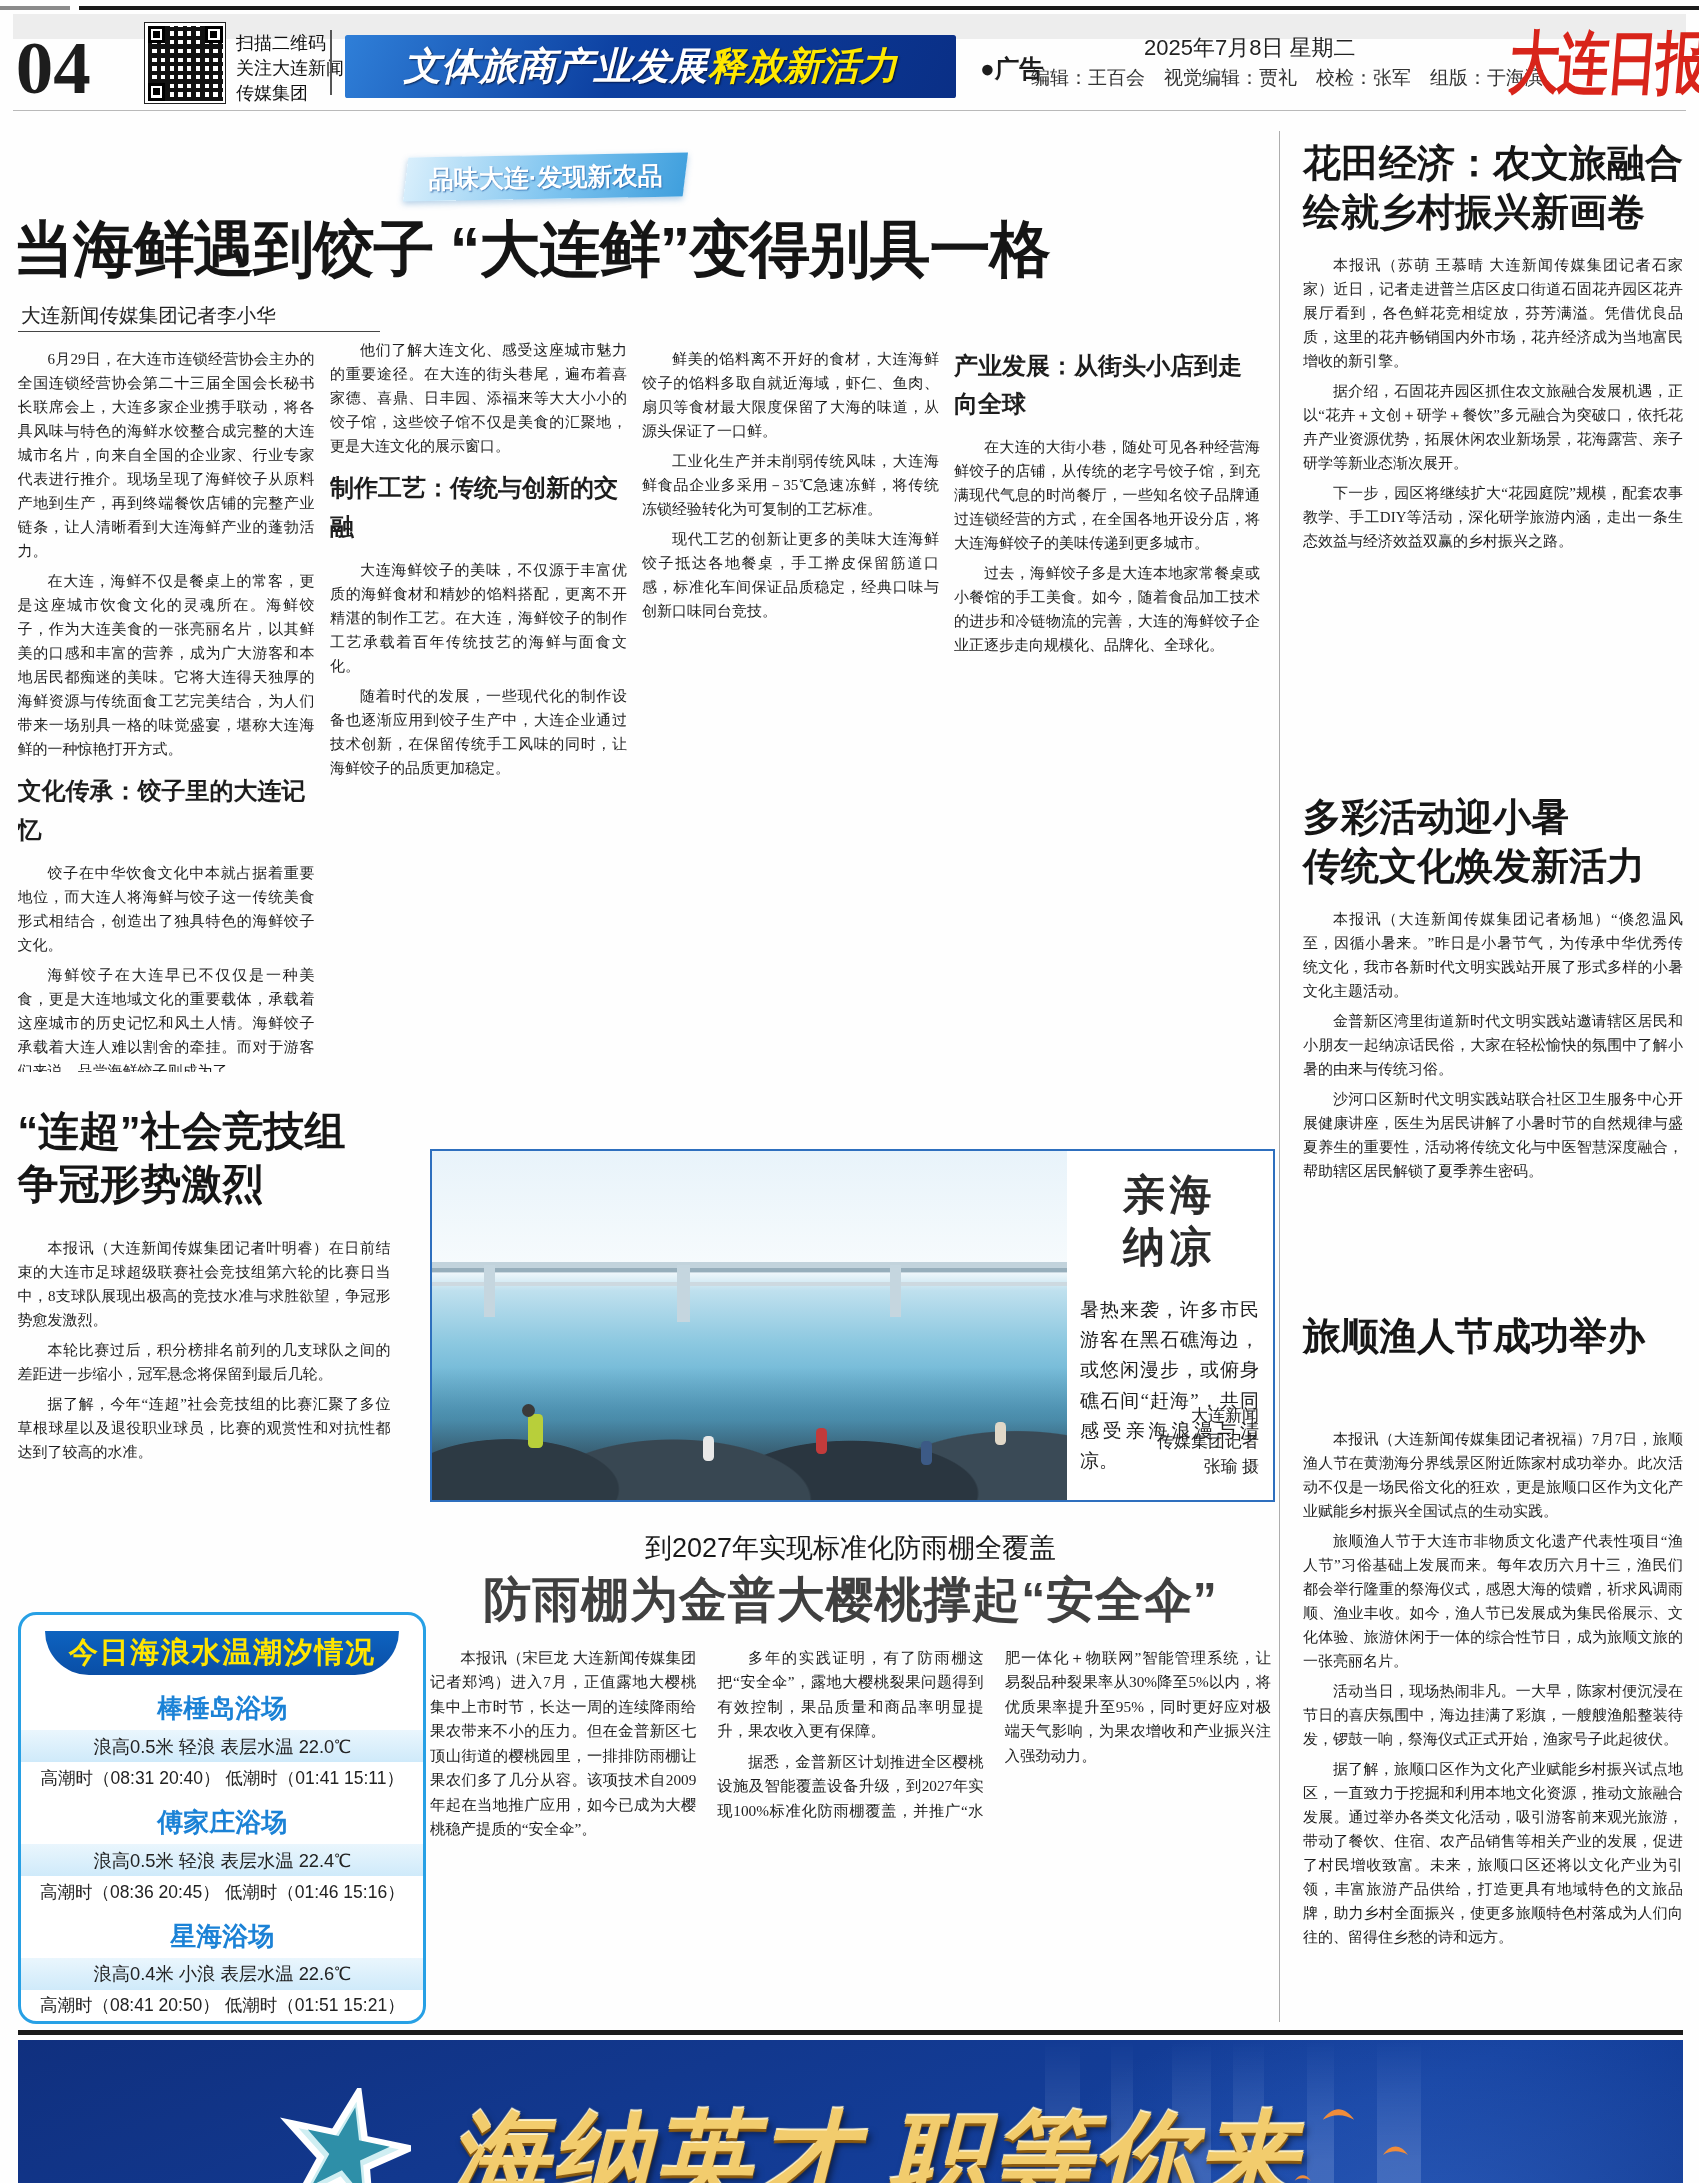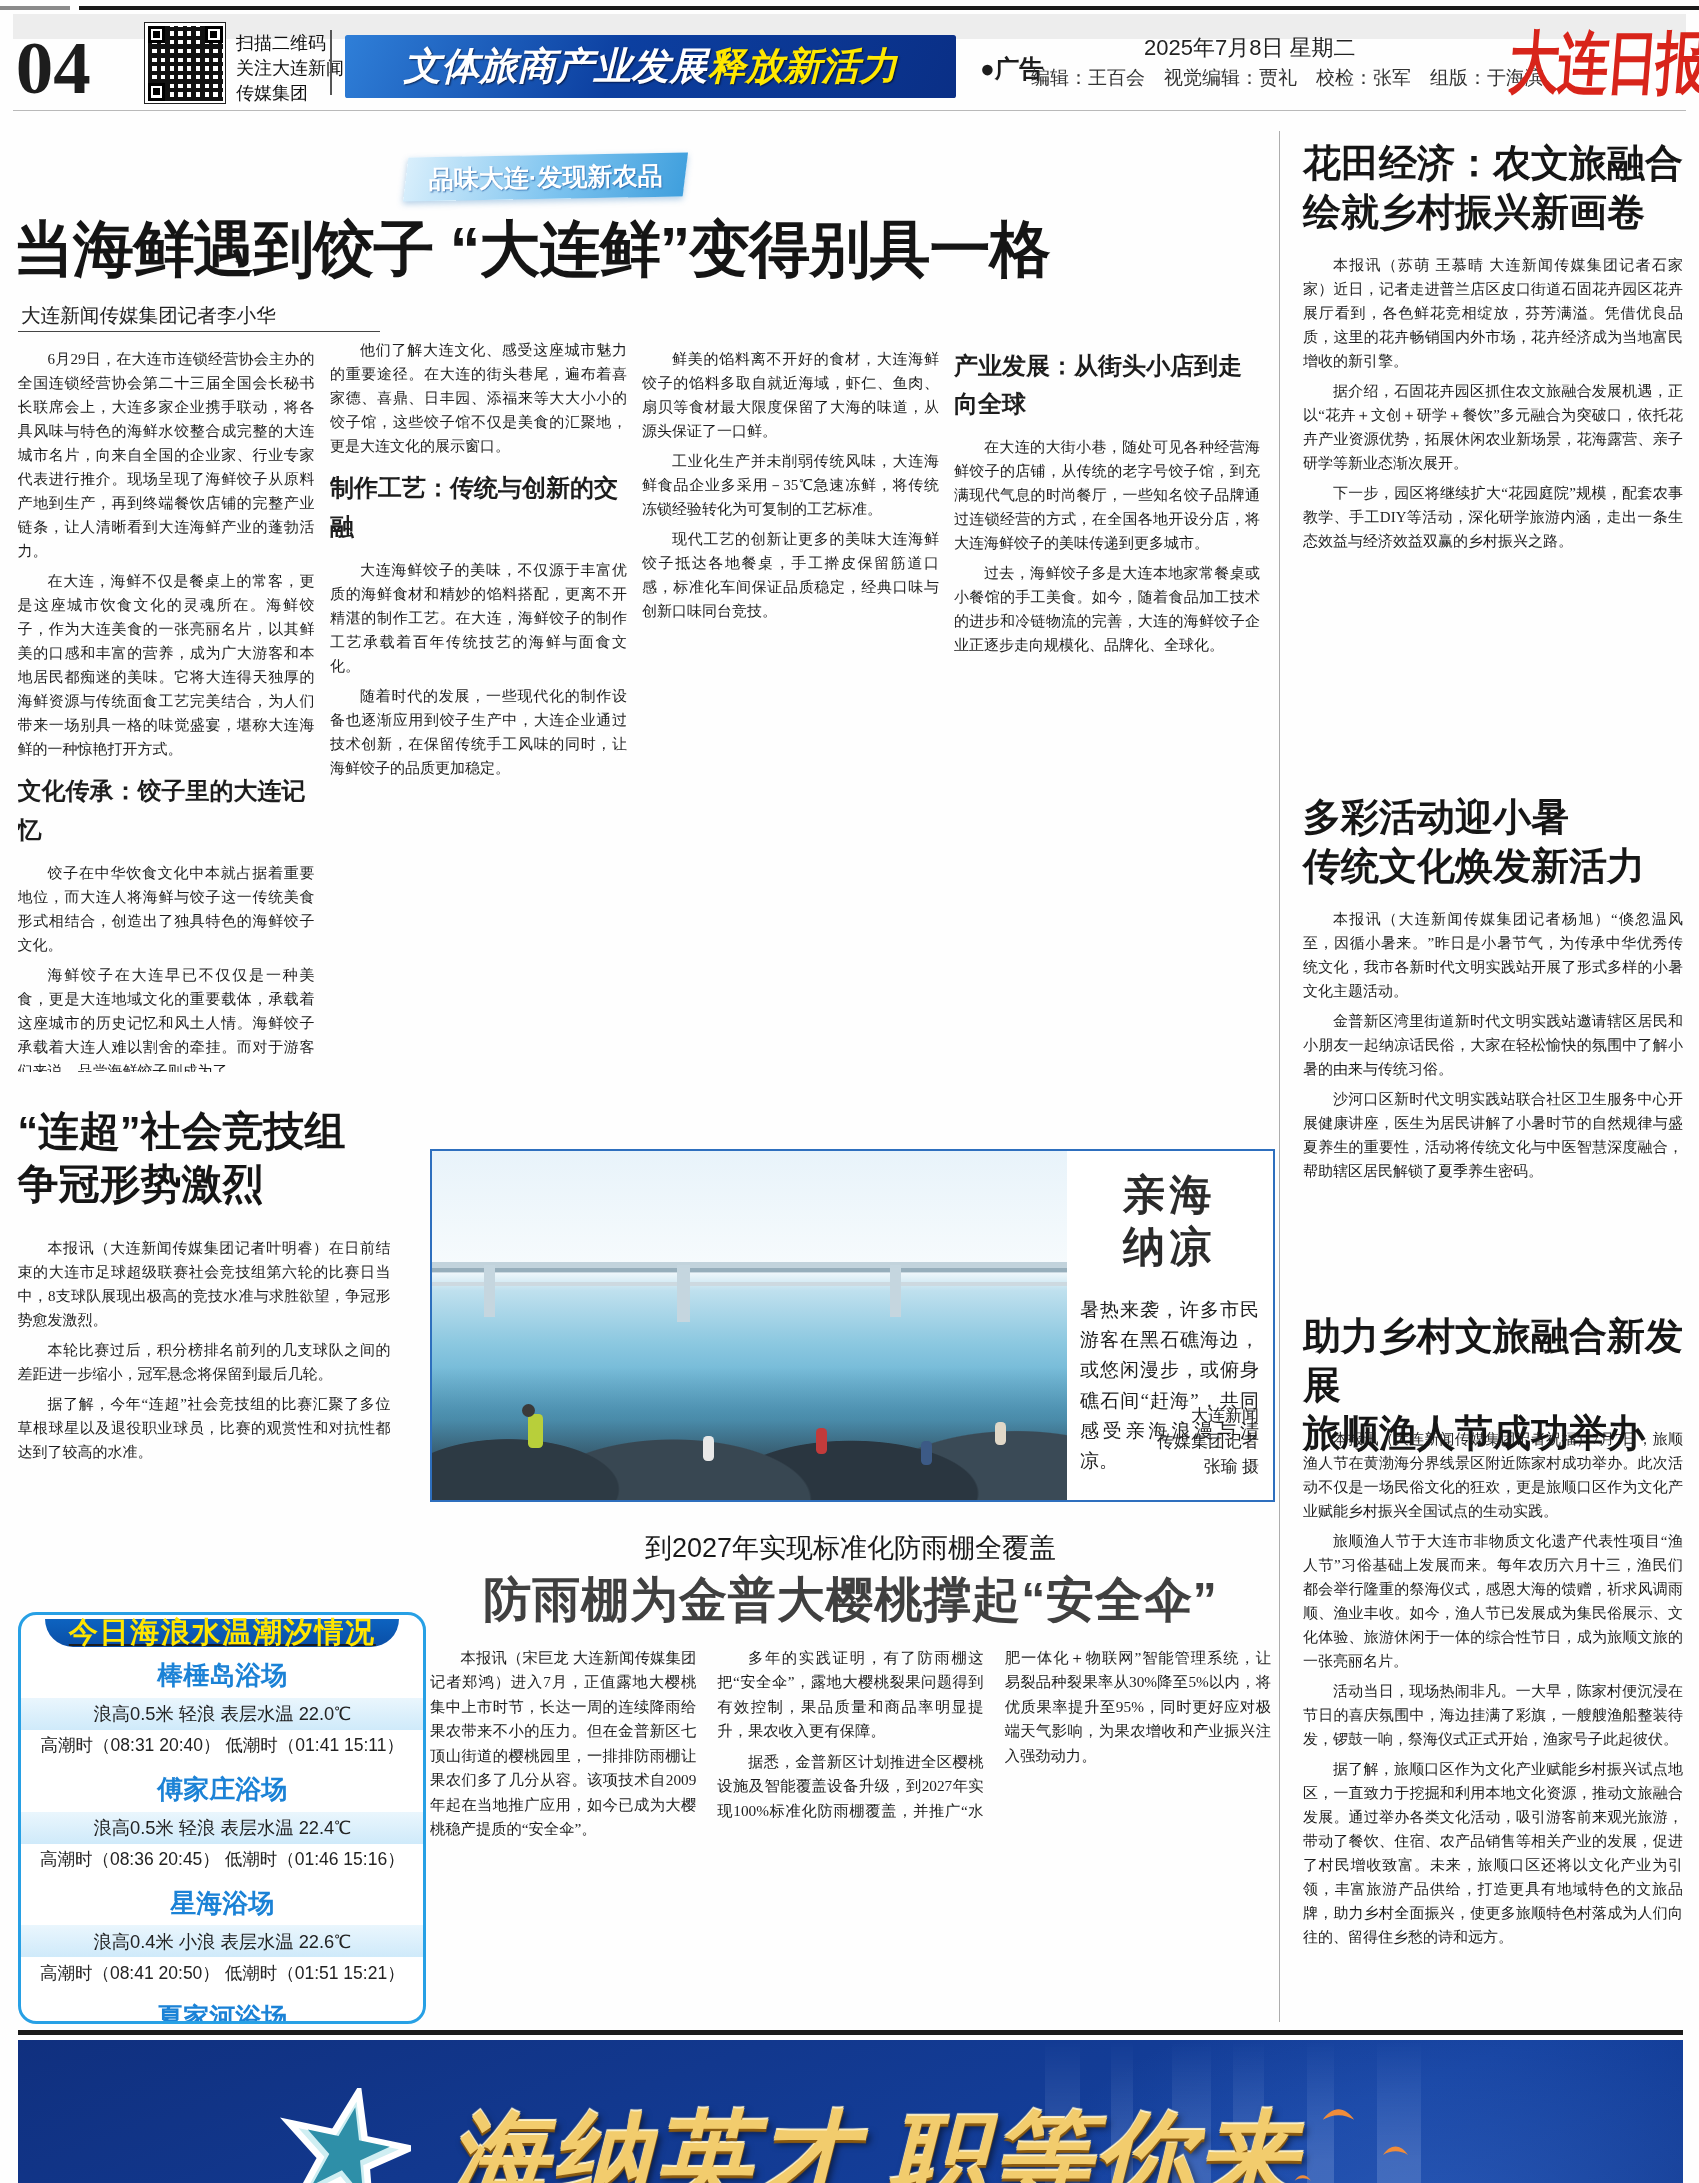--- a/index.html
+++ b/index.html
@@ -182,21 +182,20 @@
     <div>多彩活动迎小暑</div>
     <div>传统文化焕发新活力</div>
   </div>
   <div class="abs side-body jtext" style="left:1303px;top:907px;width:380px;height:384px;overflow:hidden;">
     <p>本报讯（大连新闻传媒集团记者杨旭）“倏忽温风至，因循小暑来。”昨日是小暑节气，为传承中华优秀传统文化，我市各新时代文明实践站开展了形式多样的小暑文化主题活动。</p>
     <p>金普新区湾里街道新时代文明实践站邀请辖区居民和小朋友一起纳凉话民俗，大家在轻松愉快的氛围中了解小暑的由来与传统习俗。</p>
     <p>沙河口区新时代文明实践站联合社区卫生服务中心开展健康讲座，医生为居民讲解了小暑时节的自然规律与盛夏养生的重要性，活动将传统文化与中医智慧深度融合，帮助辖区居民解锁了夏季养生密码。</p>
   </div>
 
   <div class="abs side-head" style="left:1303px;top:1312px;width:384px;">
-    <div>助力乡村文旅融合新发展</div>
     <div>旅顺渔人节成功举办</div>
   </div>
   <div class="abs side-body jtext" style="left:1303px;top:1427px;width:380px;height:594px;overflow:hidden;">
     <p>本报讯（大连新闻传媒集团记者祝福）7月7日，旅顺渔人节在黄渤海分界线景区附近陈家村成功举办。此次活动不仅是一场民俗文化的狂欢，更是旅顺口区作为文化产业赋能乡村振兴全国试点的生动实践。</p>
     <p>旅顺渔人节于大连市非物质文化遗产代表性项目“渔人节”习俗基础上发展而来。每年农历六月十三，渔民们都会举行隆重的祭海仪式，感恩大海的馈赠，祈求风调雨顺、渔业丰收。如今，渔人节已发展成为集民俗展示、文化体验、旅游休闲于一体的综合性节日，成为旅顺文旅的一张亮丽名片。</p>
     <p>活动当日，现场热闹非凡。一大早，陈家村便沉浸在节日的喜庆氛围中，海边挂满了彩旗，一艘艘渔船整装待发，锣鼓一响，祭海仪式正式开始，渔家号子此起彼伏。</p>
     <p>据了解，旅顺口区作为文化产业赋能乡村振兴试点地区，一直致力于挖掘和利用本地文化资源，推动文旅融合发展。通过举办各类文化活动，吸引游客前来观光旅游，带动了餐饮、住宿、农产品销售等相关产业的发展，促进了村民增收致富。未来，旅顺口区还将以文化产业为引领，丰富旅游产品供给，打造更具有地域特色的文旅品牌，助力乡村全面振兴，使更多旅顺特色村落成为人们向往的、留得住乡愁的诗和远方。</p>
   </div>
 
   <div class="abs soccer-head" style="left:17.5px;top:1105px;width:376px;">
@@ -240,21 +239,21 @@
 
   <div class="abs cherry-kicker" style="left:430px;top:1530px;width:841px;">到2027年实现标准化防雨棚全覆盖</div>
   <div class="abs cherry-head" style="left:430px;top:1568px;width:841px;">防雨棚为金普大樱桃撑起“安全伞”</div>
   <div class="abs cherry-body jtext" style="left:430px;top:1646px;width:841px;height:371px;overflow:hidden;">
     <p>本报讯（宋巨龙 大连新闻传媒集团记者郑鸿）进入7月，正值露地大樱桃集中上市时节，长达一周的连续降雨给果农带来不小的压力。但在金普新区七顶山街道的樱桃园里，一排排防雨棚让果农们多了几分从容。该项技术自2009年起在当地推广应用，如今已成为大樱桃稳产提质的“安全伞”。</p>
     <p>多年的实践证明，有了防雨棚这把“安全伞”，露地大樱桃裂果问题得到有效控制，果品质量和商品率明显提升，果农收入更有保障。</p>
     <p>据悉，金普新区计划推进全区樱桃设施及智能覆盖设备升级，到2027年实现100%标准化防雨棚覆盖，并推广“水肥一体化＋物联网”智能管理系统，让易裂品种裂果率从30%降至5%以内，将优质果率提升至95%，同时更好应对极端天气影响，为果农增收和产业振兴注入强劲动力。</p>
   </div>
 
   <div class="abs tide" style="left:18.3px;top:1612px;width:402px;height:406px;">
-    <div class="tide-head" style="width:88%;height:28px;margin:4px auto;text-decoration:underline;">
+    <div class="tide-head" style="width:88%;height:44px;margin:16px auto;">
       <span>今日海浪水温潮汐情况</span>
     </div>
     <div class="beach-name">棒棰岛浴场</div>
     <div class="beach-line stripe">浪高0.5米  轻浪  表层水温 22.0℃</div>
     <div class="beach-line" style="font-size:17.5px;">高潮时（08:31 20:40） 低潮时（01:41 15:11）</div>
     <div class="beach-name">傅家庄浴场</div>
     <div class="beach-line stripe">浪高0.5米  轻浪  表层水温 22.4℃</div>
     <div class="beach-line" style="font-size:17.5px;">高潮时（08:36 20:45） 低潮时（01:46 15:16）</div>
     <div class="beach-name">星海浴场</div>
     <div class="beach-line stripe">浪高0.4米  小浪  表层水温 22.6℃</div>

